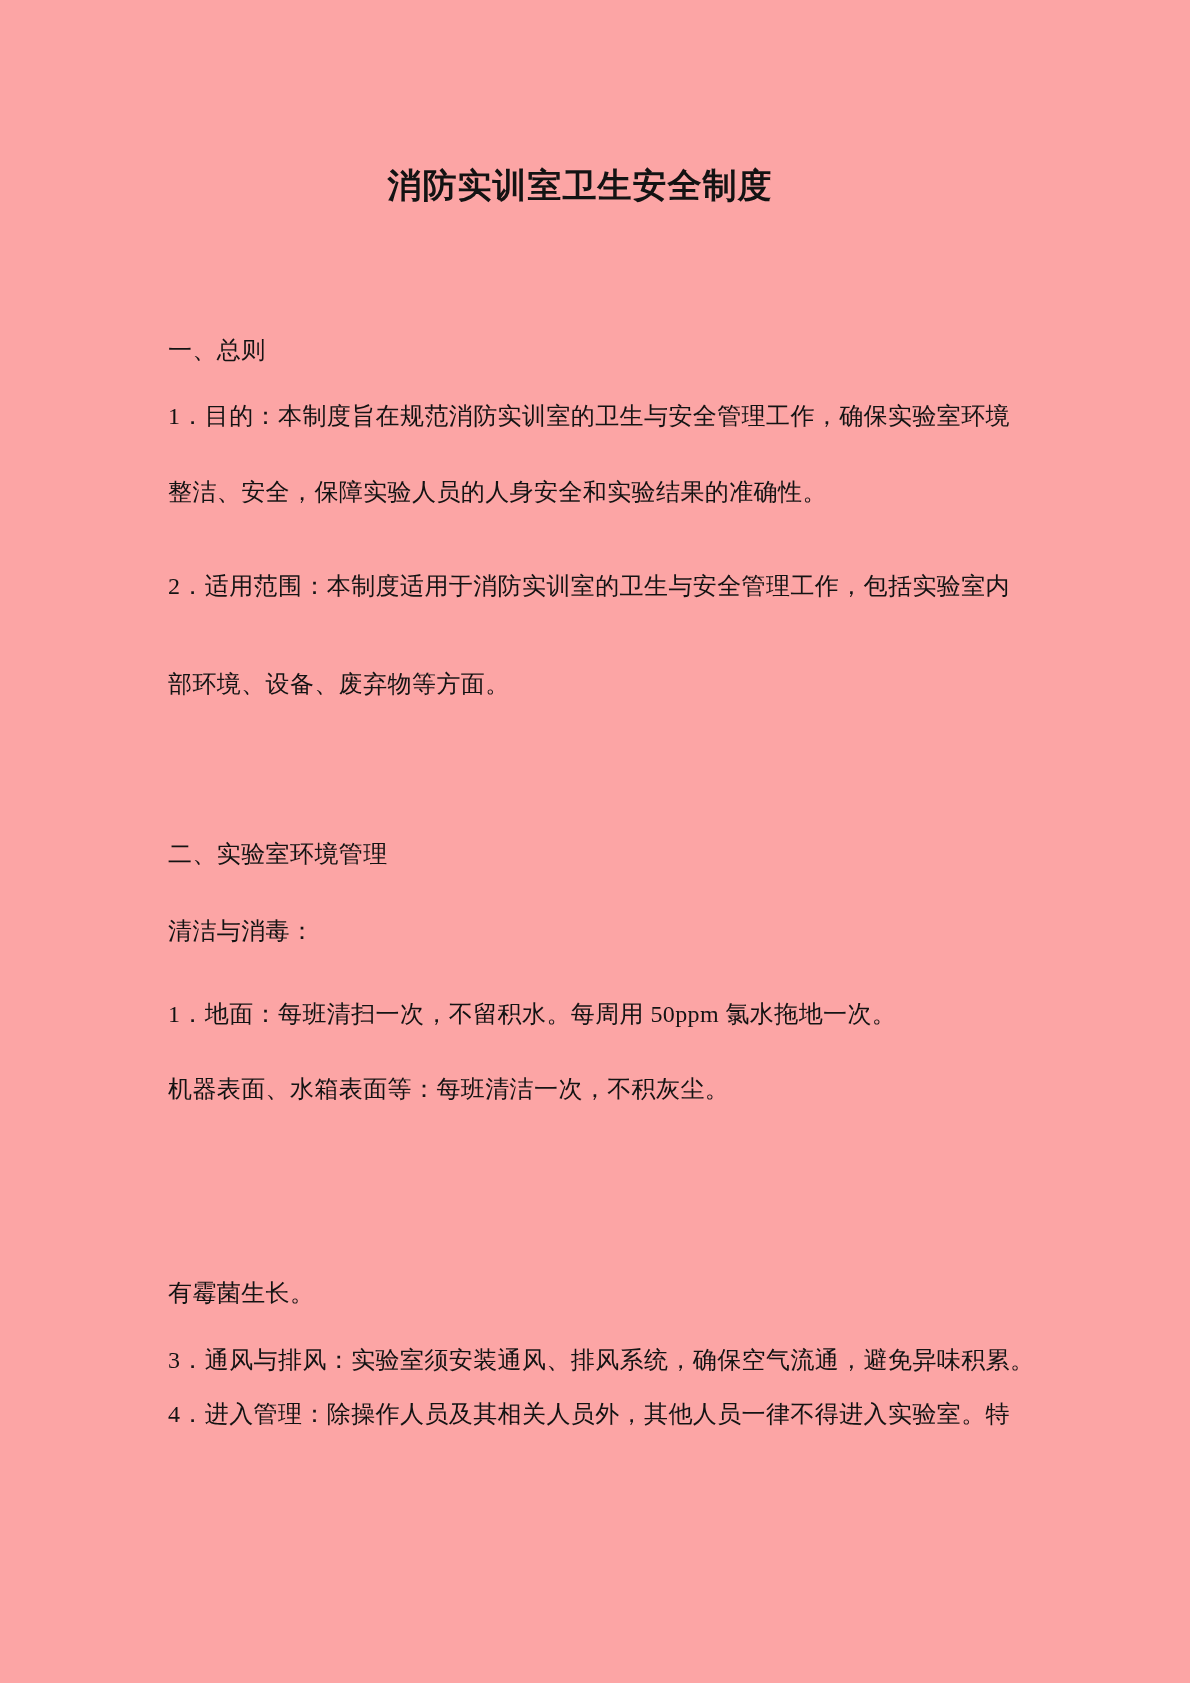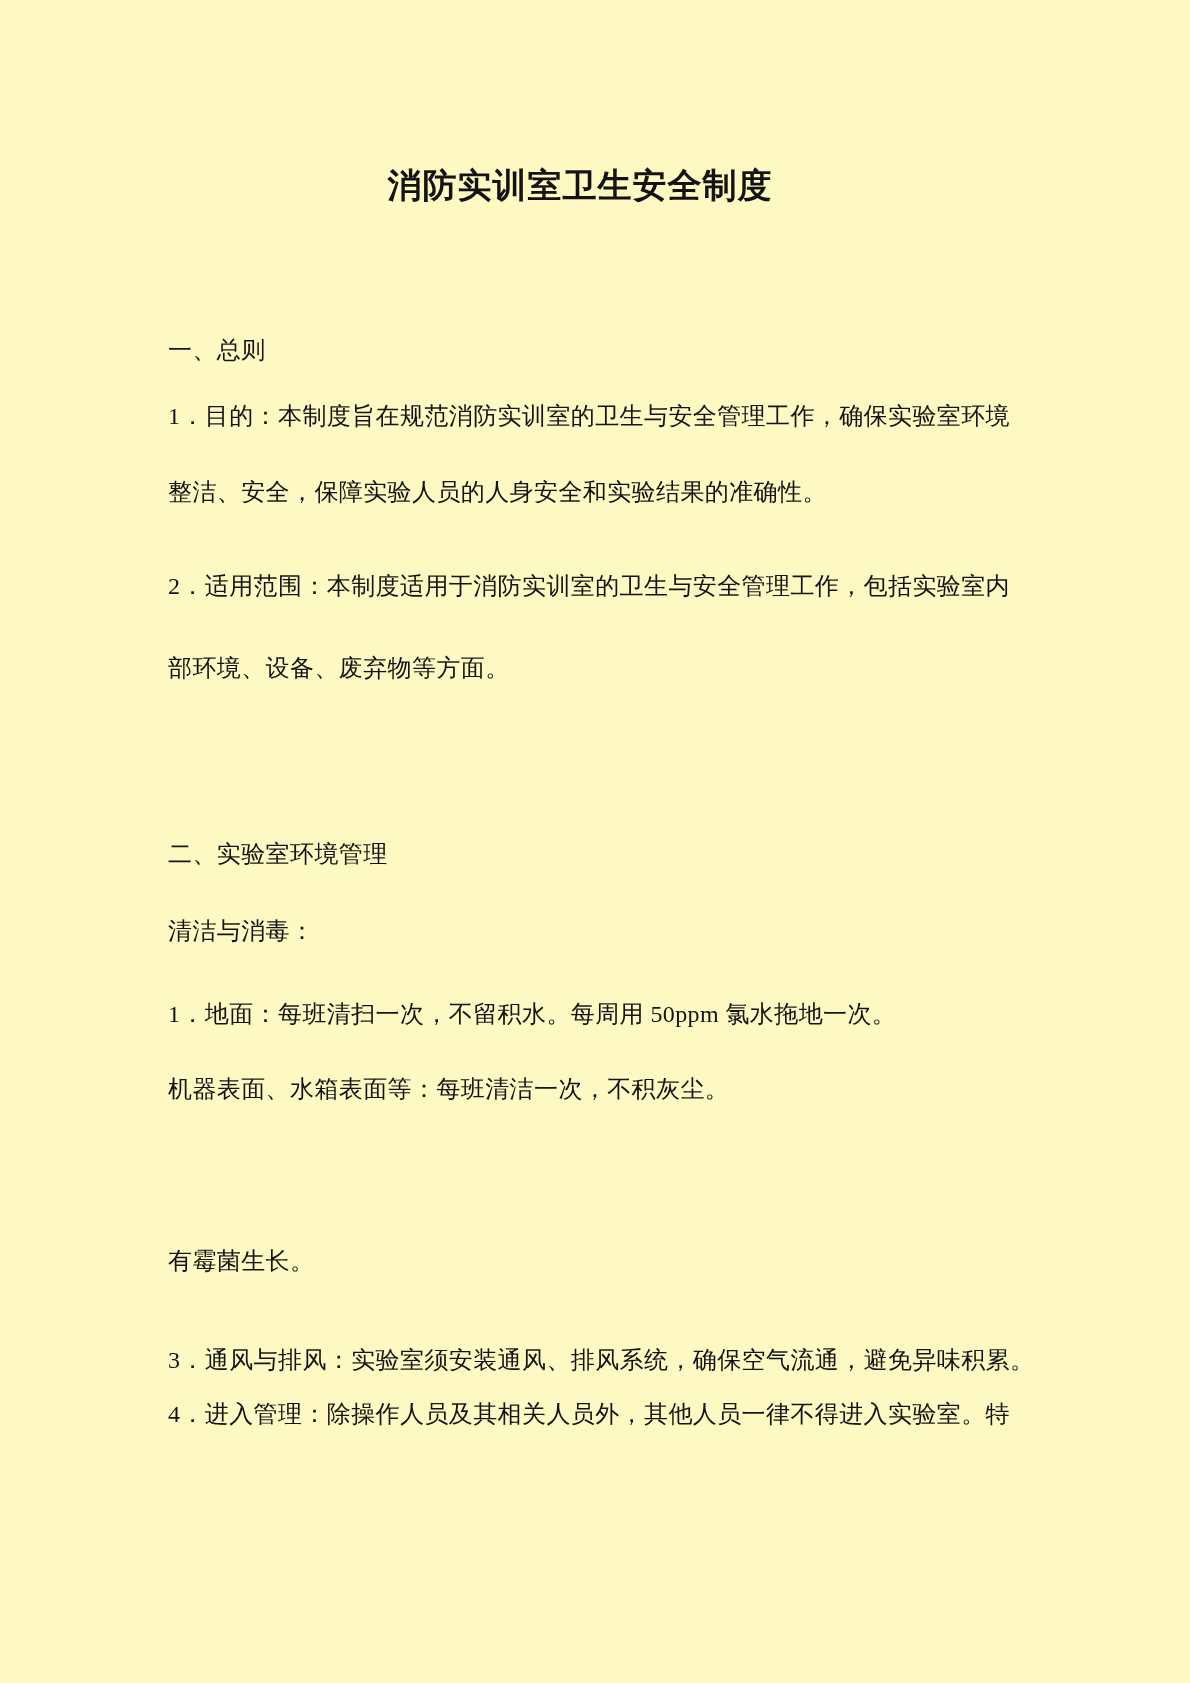--- a/index.html
+++ b/index.html
@@ -4,21 +4,21 @@
 <style>
   html, body {
     margin: 0;
     padding: 0;
     background: #ffffff;
   }
   .page {
     position: relative;
     width: 1190px;
     height: 1683px;
-    background: #fef9c3;
+    background: #fca5a5;
     font-family: "Liberation Sans", "DejaVu Sans", sans-serif;
     color: #131313;
     overflow: hidden;
   }
   .doc-title {
     position: absolute;
     left: 130px;
     width: 900px;
     text-align: center;
     font-size: 34px;
@@ -45,30 +45,30 @@
   <div class="doc-title" style="top:163px">消防实训室卫生安全制度</div>
 
   <div class="line" style="top:334px">一、总则</div>
 
   <div class="line" style="top:400px">1．目的：本制度旨在规范消防实训室的卫生与安全管理工作，确保实验室环境</div>
 
   <div class="line" style="top:476px">整洁、安全，保障实验人员的人身安全和实验结果的准确性。</div>
 
   <div class="line" style="top:570px">2．适用范围：本制度适用于消防实训室的卫生与安全管理工作，包括实验室内</div>
 
-  <div class="line" style="top:652px">部环境、设备、废弃物等方面。</div>
+  <div class="line" style="top:668px">部环境、设备、废弃物等方面。</div>
 
   <div class="line" style="top:915px">清洁与消毒：</div>
 
   <div class="line" style="top:838px">二、实验室环境管理</div>
 
   <div class="line" style="top:998px">1．地面：每班清扫一次，不留积水。每周用 50ppm 氯水拖地一次。</div>
 
   <div class="line" style="top:1073px">机器表面、水箱表面等：每班清洁一次，不积灰尘。</div>
 
 
-  <div class="line" style="top:1245px">有霉菌生长。</div>
+  <div class="line" style="top:1277px">有霉菌生长。</div>
 
   <div class="line" style="top:1344px">3．通风与排风：实验室须安装通风、排风系统，确保空气流通，避免异味积累。</div>
 
   <div class="line" style="top:1398px">4．进入管理：除操作人员及其相关人员外，其他人员一律不得进入实验室。特</div>
 
 </div>
 
 </body></html>

